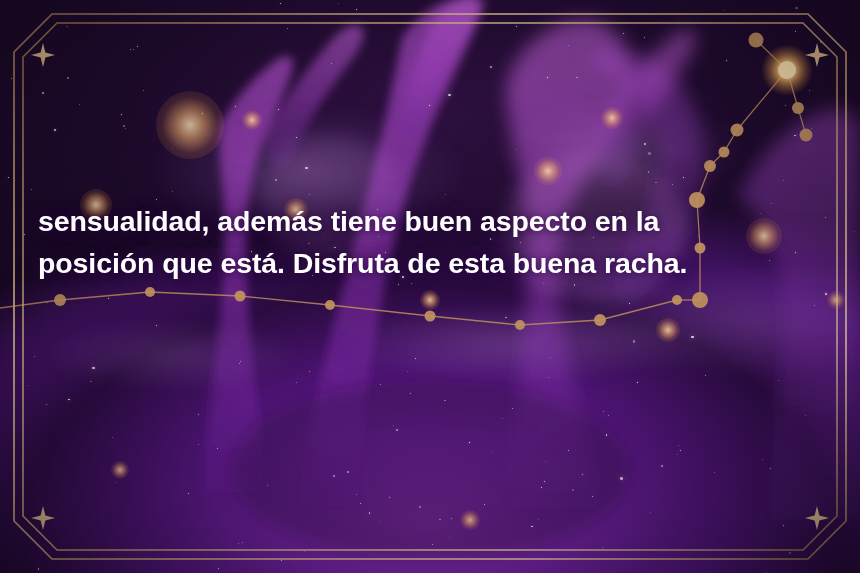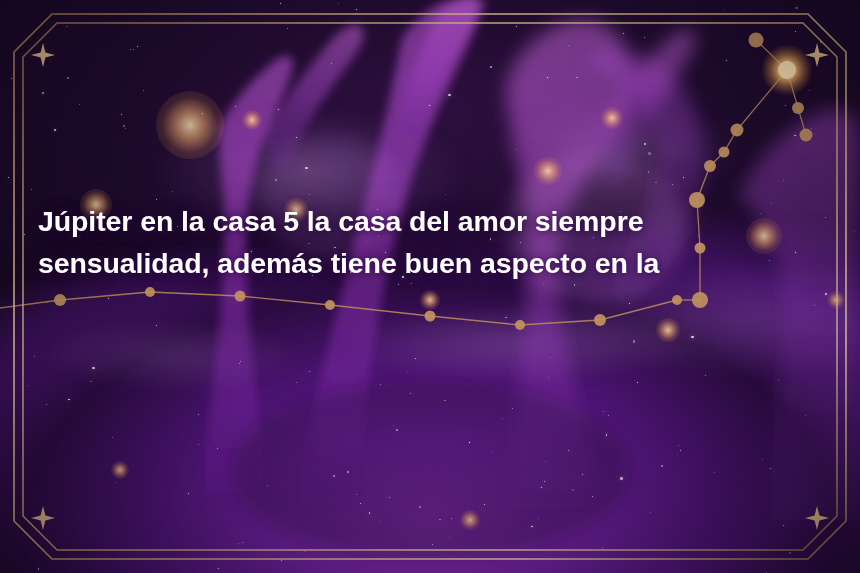--- a/index.html
+++ b/index.html
@@ -464,18 +464,18 @@
         <path d="M817,506 L819.4,515.6 L829,518 L819.4,520.4 L817,530 L814.6,520.4 L805,518 L814.6,515.6 Z"></path>
       </g>
     </svg>
   </div>
 
   <div id="vignette"></div>
 
   <div id="content">
 
     <div id="body-copy">
-      <span class="ln">Júpiter en la casa 5 la casa del amor siempre</span>
       <span class="ln">sensualidad, además tiene buen aspecto en la</span>
+      <span class="ln">posición que está. Disfruta de esta buena racha.</span>
     </div>
   </div>
 
 </div>
 
 </body></html>

